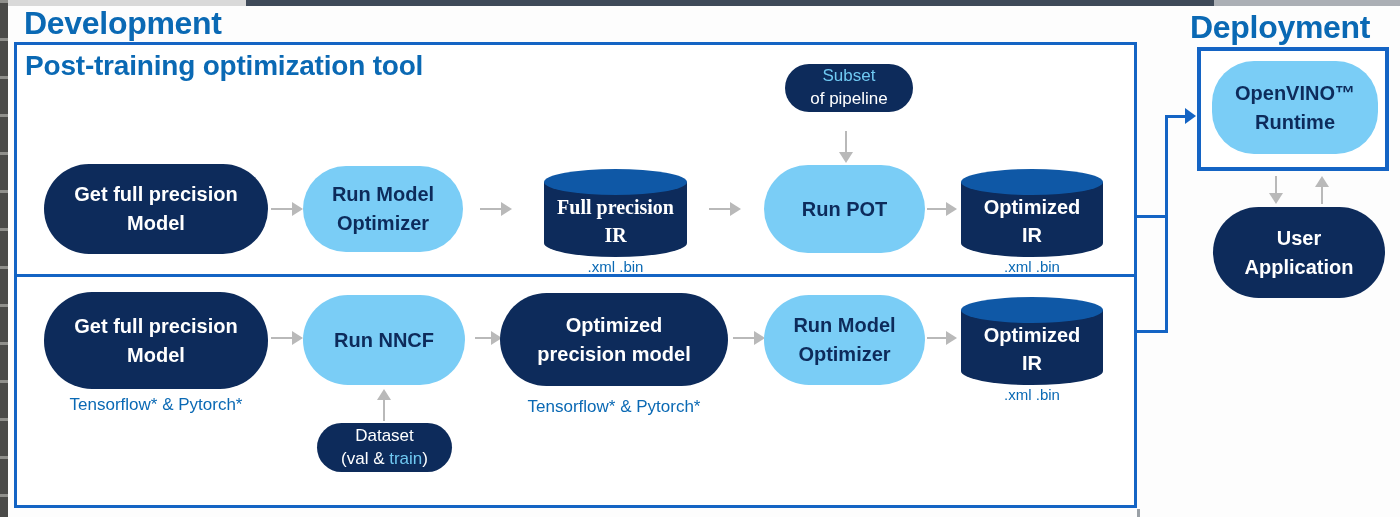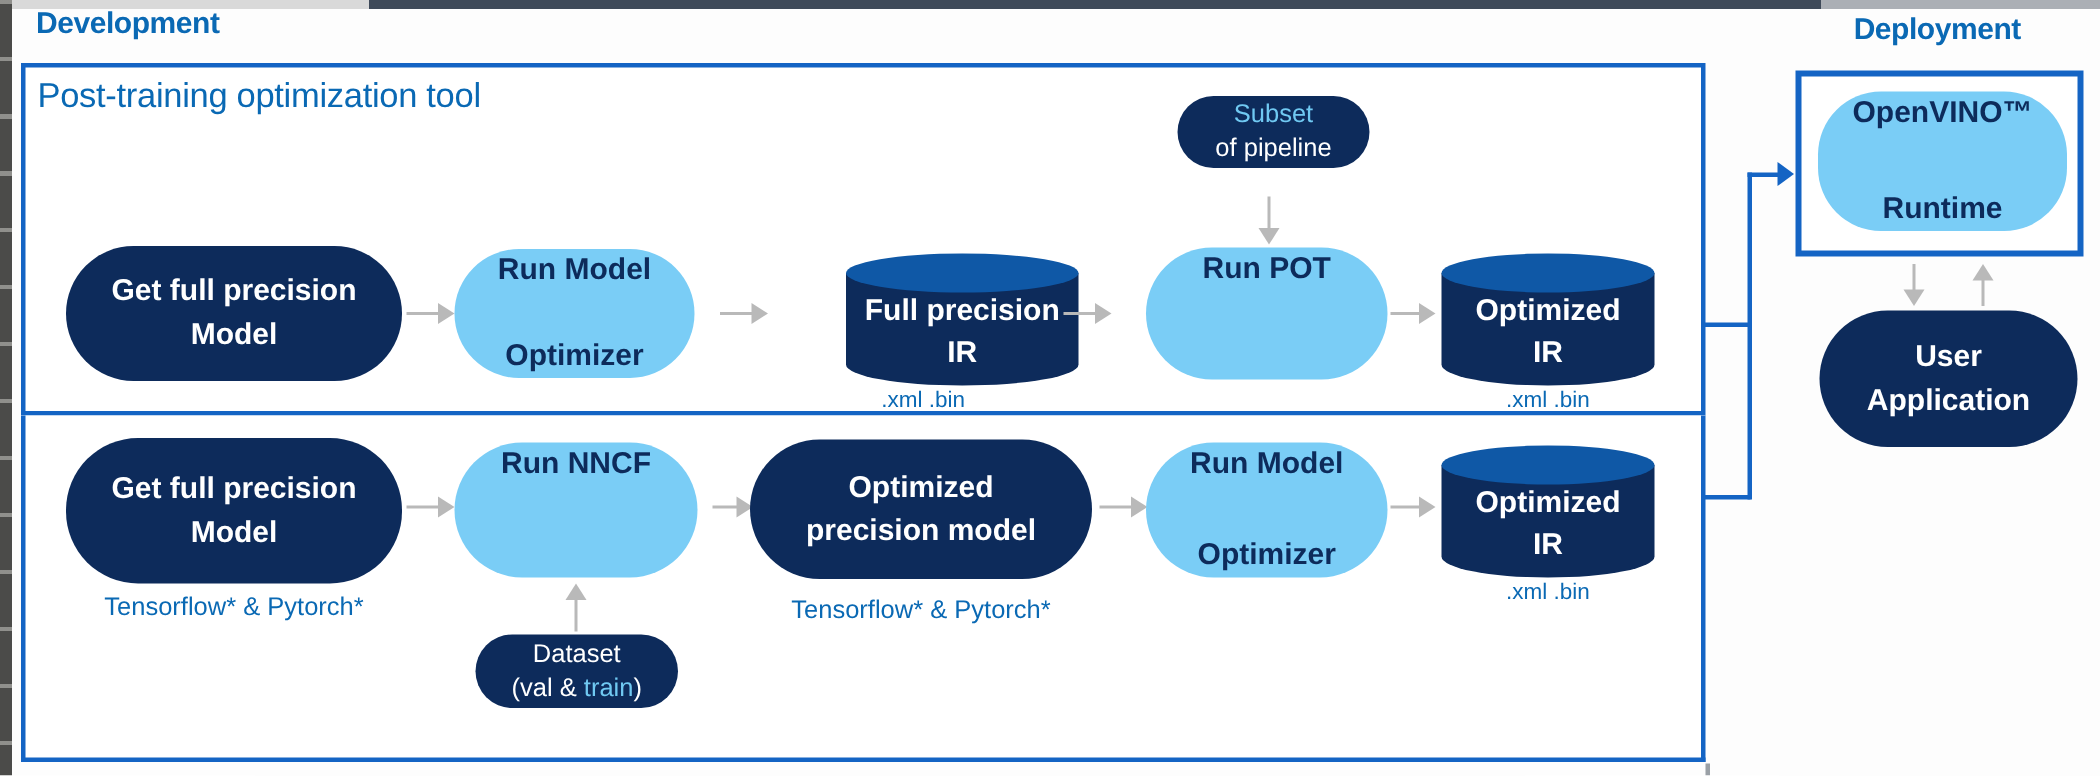--- a/index.html
+++ b/index.html
@@ -3,28 +3,28 @@
 <meta charset="utf-8">
 <style>
   :root{
     --navy:#0d2b5b; --sky:#7acdf6; --blue:#0a69b4; --border:#1464c4;
     --light:#70c9f2; --cyltop:#0f58a6; --arrow:#b9b9b9;
   }
   *{box-sizing:border-box; margin:0; padding:0;}
   body{background:#fff; font-family:"Liberation Sans", sans-serif;}
   .stage{position:relative; width:1400px; height:517px; background:#fdfdfd; overflow:hidden;}
 
-  .heading{position:absolute; color:var(--blue); font-weight:700; font-size:20px; letter-spacing:-0.3px;}
+  .heading{position:absolute; color:var(--blue); font-weight:700; font-size:32px; letter-spacing:-0.3px;}
   .box{position:absolute; border:3px solid var(--border); background:#fff;}
-  .box-title{position:absolute; color:var(--blue); font-weight:400; font-size:23px; letter-spacing:-0.2px;}
+  .box-title{position:absolute; color:var(--blue); font-weight:700; font-size:28px; letter-spacing:-0.2px;}
 
   .pill{position:absolute; display:flex; flex-direction:column; align-items:center; justify-content:center;
         border-radius:48px; text-align:center; font-weight:700; font-size:20px; line-height:1.45;}
   .pill.navy{background:var(--navy); color:#fff;}
-  .pill.sky{background:var(--sky); color:var(--navy);justify-content:space-between;}
+  .pill.sky{background:var(--sky); color:var(--navy);}
   .pill .sub{color:var(--light); font-weight:400; font-size:17px; line-height:1.3;}
   .pill.small{font-size:17px; font-weight:400; line-height:1.35; border-radius:26px;}
   .pill.small .hl{color:var(--light);}
   .pill.small .w{color:#fff;}
 
   .caption{position:absolute; color:var(--blue); font-size:17px; font-weight:500; text-align:center;}
   .caption.bin{font-size:15px;}
 
   .cyl{position:absolute;}
   .cyl .top{position:absolute; left:0; right:0; top:0; height:26px; background:var(--cyltop); border-radius:50%; z-index:2;}
@@ -56,40 +56,40 @@
 
 <div class="stage">
 
   <div class="topbar" style="left:0; width:246px; background:#d9d9d9;"></div>
   <div class="topbar" style="left:246px; width:968px; background:#3f4a59;"></div>
   <div class="topbar" style="left:1214px; width:186px; background:#abafb5;"></div>
   <div class="edge-strip"></div>
   <div style="position:absolute; left:1137px; top:509px; width:3px; height:8px; background:#9aa0a6;"></div>
 
   <div class="heading" style="left:24px; top:5px;">Development</div>
-  <div class="heading" style="left:1190px; top:9px; width:203px; text-align:center;">Deployment</div>
+  <div class="heading" style="left:1190px; top:9px; width:203px; text-align:left;">Deployment</div>
 
   <div class="box" style="left:14px; top:42px; width:1123px; height:235px;"></div>
   <div class="box-title" style="left:25px; top:50px;">Post-training optimization tool</div>
 
   <div class="box" style="left:14px; top:277px; width:1123px; height:231px; border-top:none;"></div>
 
   <div class="pill navy" style="left:44px; top:164px; width:224px; height:90px;">
     <span>Get full precision</span>
     <span>Model</span>
   </div>
   <div class="arr-r" style="left:271px; top:208px; width:22px;"></div>
 
   <div class="pill sky" style="left:303px; top:166px; width:160px; height:86px;">
     <span>Run Model</span>
     <span>Optimizer</span>
   </div>
   <div class="arr-r" style="left:480px; top:208px; width:22px;"></div>
 
-  <div class="cyl" style="left:564px; top:169px; width:155px; height:88px;">
+  <div class="cyl" style="left:544px; top:169px; width:143px; height:88px;font-family:Liberation Serif, serif;">
     <div class="top"></div>
     <div class="body"></div>
     <div class="txt">
       <span style="display:block;">Full precision</span>
       <span style="display:block;">IR</span>
     </div>
   </div>
   <div class="caption bin" style="left:544px; top:258px; width:143px;">.xml .bin</div>
   <div class="arr-r" style="left:709px; top:208px; width:22px;"></div>
 

